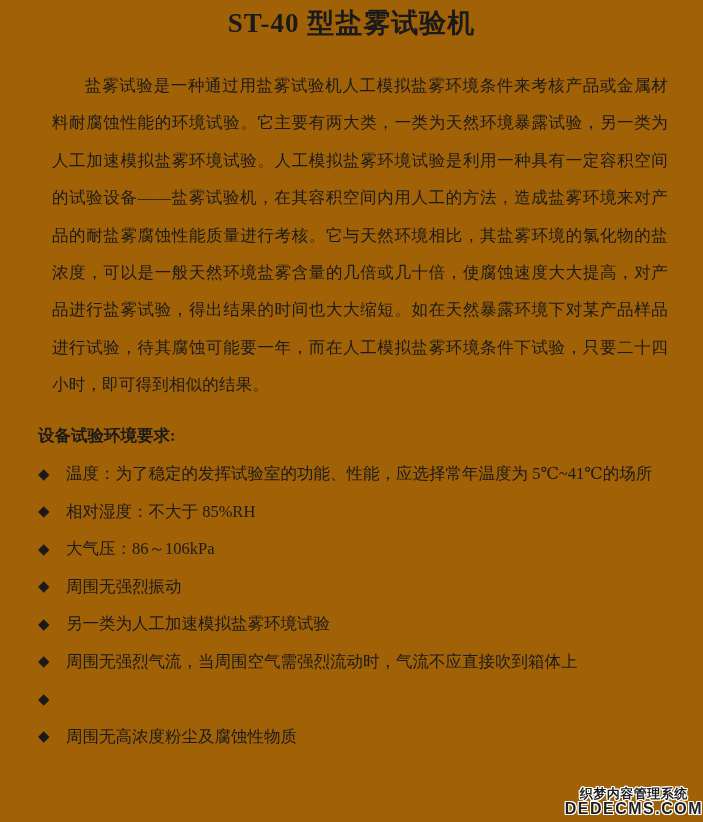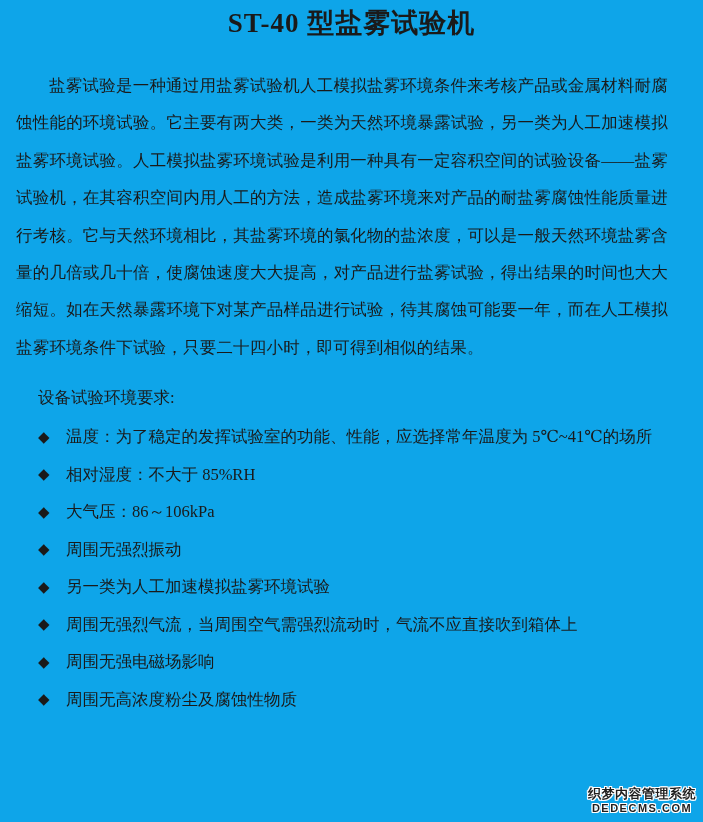--- a/index.html
+++ b/index.html
@@ -1,50 +1,50 @@
 <!DOCTYPE html>
 <html><head>
 <meta charset="utf-8">
 <style>
   html, body { margin: 0; padding: 0; background: #ffffff; }
   .page {
     position: relative;
     width: 703px;
     height: 822px;
-    background: #0ea5e9;
+    background: #a16207;
     overflow: hidden;
     color: #1a1a1a;
     font-family: "Liberation Serif", "DejaVu Serif", serif;
   }
   .doc-title {
     padding-top: 6px;
     text-align: center;
     font-size: 27px;
     font-weight: bold;
     letter-spacing: 1px;
     line-height: 34px;
   }
   .h-purpose {
     margin: 57px 0 0 38px;
     font-size: 16.5px;
     font-weight: bold;
     line-height: 21px;
   }
   .purpose-paragraph {
-    margin: 27px 35px 0 16px;
+    margin: 27px 35px 0 52px;
     font-size: 16.5px;
     line-height: 37.4px;
     text-indent: 2em;
     text-align: justify;
     letter-spacing: 0.2px;
   }
   .h-requirements {
     margin: 21px 0 8px 38px;
     font-size: 16.5px;
-    font-weight: normal;
+    font-weight: bold;
     line-height: 21px;
   }
   .req-list {
     list-style: none;
     margin: 10px 35px 0 38px;
     padding: 0;
   }
   .req-list li {
     height: 37.5px;
     display: flex;
@@ -52,33 +52,33 @@
     font-size: 16.5px;
   }
   .bullet {
     width: 28px;
     flex: 0 0 28px;
     font-size: 15px;
     line-height: 1;
   }
   .watermark {
     position: absolute;
-    right: 7px;
+    right: 0;
     bottom: 6px;
     text-align: center;
     font-family: "Liberation Sans", "DejaVu Sans", sans-serif;
     font-weight: bold;
     color: #1f1f1f;
     text-shadow: -1px -1px 0 #ffffff, 1px -1px 0 #ffffff,
                  -1px 1px 0 #ffffff, 1px 1px 0 #ffffff,
                  0 -1px 0 #ffffff, 0 1px 0 #ffffff,
                  -1px 0 0 #ffffff, 1px 0 0 #ffffff;
   }
   .watermark .wm1 { font-size: 13px; line-height: 15px; letter-spacing: 0.5px; }
-  .watermark .wm2 { font-size: 11px; line-height: 15px; letter-spacing: 1.5px; }
+  .watermark .wm2 { font-size: 16px; line-height: 15px; letter-spacing: 1.5px; }
 </style>
 </head>
 <body>
 
 <div class="page">
 
   <div class="doc-title">ST-40 型盐雾试验机</div>
 
 
   <p class="purpose-paragraph">盐雾试验是一种通过用盐雾试验机人工模拟盐雾环境条件来考核产品或金属材料耐腐蚀性能的环境试验。它主要有两大类，一类为天然环境暴露试验，另一类为人工加速模拟盐雾环境试验。人工模拟盐雾环境试验是利用一种具有一定容积空间的试验设备——盐雾试验机，在其容积空间内用人工的方法，造成盐雾环境来对产品的耐盐雾腐蚀性能质量进行考核。它与天然环境相比，其盐雾环境的氯化物的盐浓度，可以是一般天然环境盐雾含量的几倍或几十倍，使腐蚀速度大大提高，对产品进行盐雾试验，得出结果的时间也大大缩短。如在天然暴露环境下对某产品样品进行试验，待其腐蚀可能要一年，而在人工模拟盐雾环境条件下试验，只要二十四小时，即可得到相似的结果。</p>
@@ -105,21 +105,20 @@
     <li>
       <span class="bullet">◆</span>
       <span>另一类为人工加速模拟盐雾环境试验</span>
     </li>
     <li>
       <span class="bullet">◆</span>
       <span>周围无强烈气流，当周围空气需强烈流动时，气流不应直接吹到箱体上</span>
     </li>
     <li>
       <span class="bullet">◆</span>
-      <span>周围无强电磁场影响</span>
     </li>
     <li>
       <span class="bullet">◆</span>
       <span>周围无高浓度粉尘及腐蚀性物质</span>
     </li>
   </ul>
 
   <div class="watermark">
     <div class="wm1">织梦内容管理系统</div>
     <div class="wm2">DEDECMS.COM</div>

